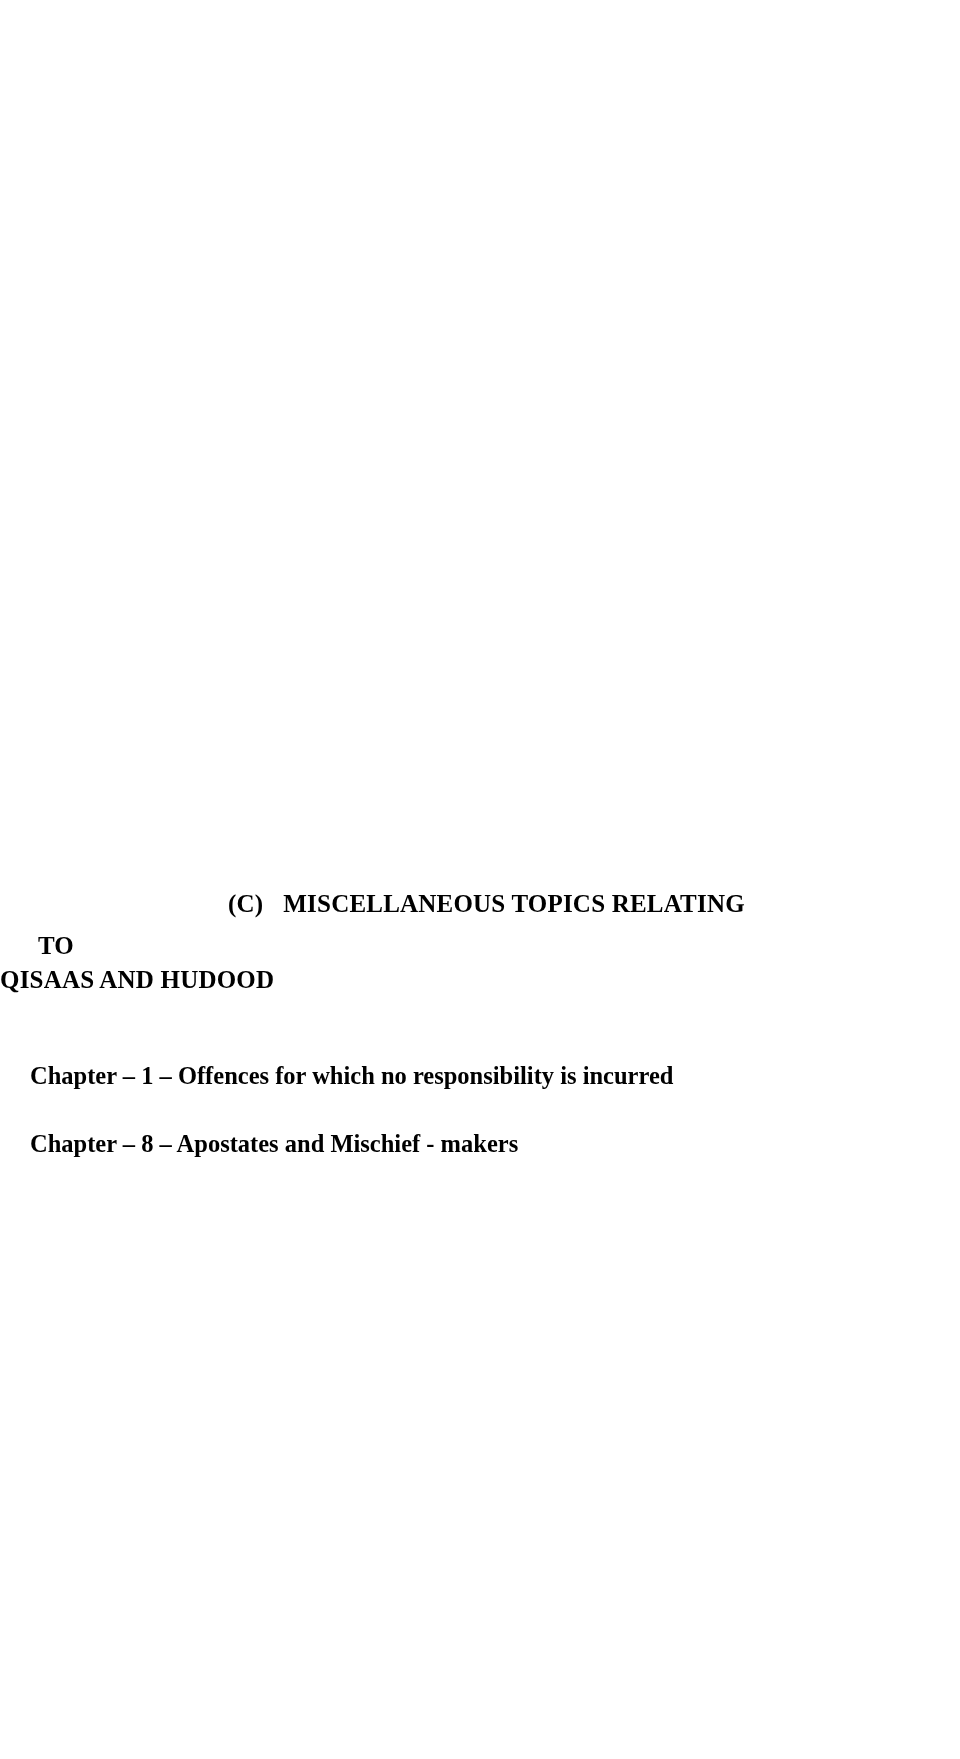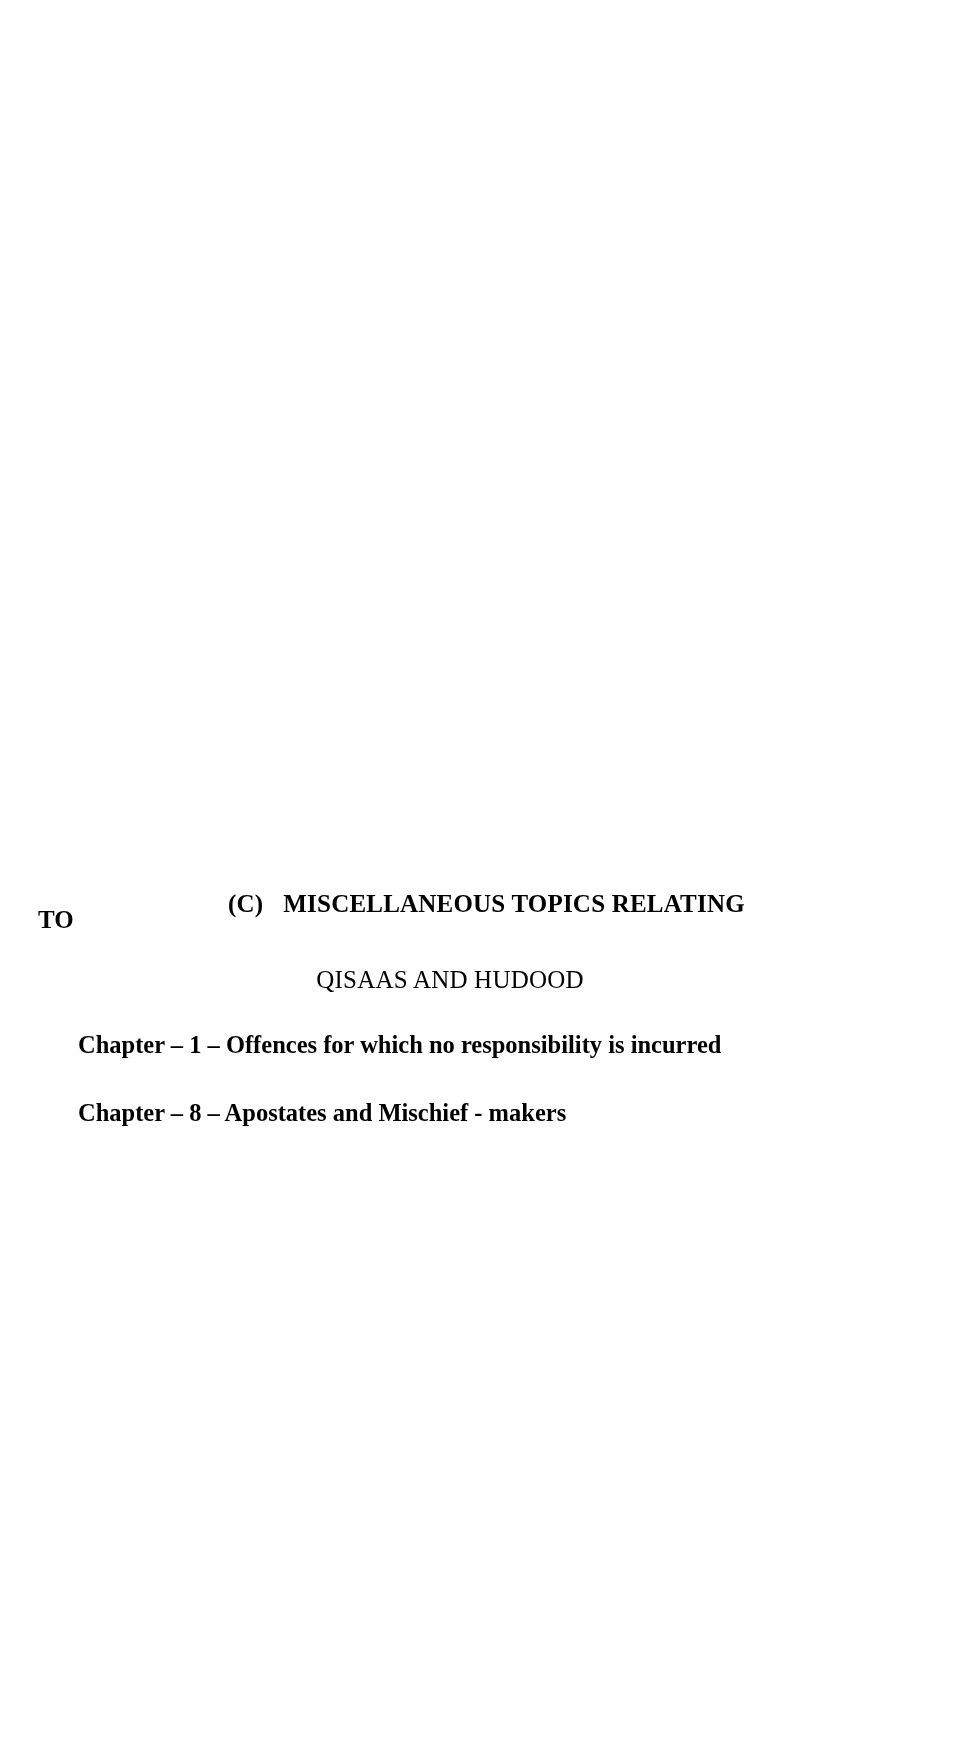--- a/index.html
+++ b/index.html
@@ -47,45 +47,44 @@
   }
 
   .heading-line-1 .gap {
     display: inline-block;
     width: 20px;
   }
 
   .heading-to {
     position: absolute;
     left: 38px;
-    top: 904px;
+    top: 930px;
     font-weight: bold;
     font-size: 25px;
     line-height: 1.25;
   }
 
   .heading-line-2 {
     position: absolute;
     left: 0;
     right: 0;
     top: 966px;
-    text-align: center;
-    font-weight: normal;
+    text-align: left;
+    font-weight: bold;
     font-size: 25px;
     letter-spacing: 0.2px;
     padding-right: 60px;
   }
 
   
   .chapter-list {
     position: absolute;
     left: 30px;
-    top: 1029px;
+    top: 1060px;
     width: 880px;
-    margin-left: 48px;
   }
 
   .chapter-item {
     font-weight: bold;
     font-size: 24.5px;
     line-height: 1.3;
     margin-bottom: 36px;
     white-space: nowrap;
   }
 </style>

